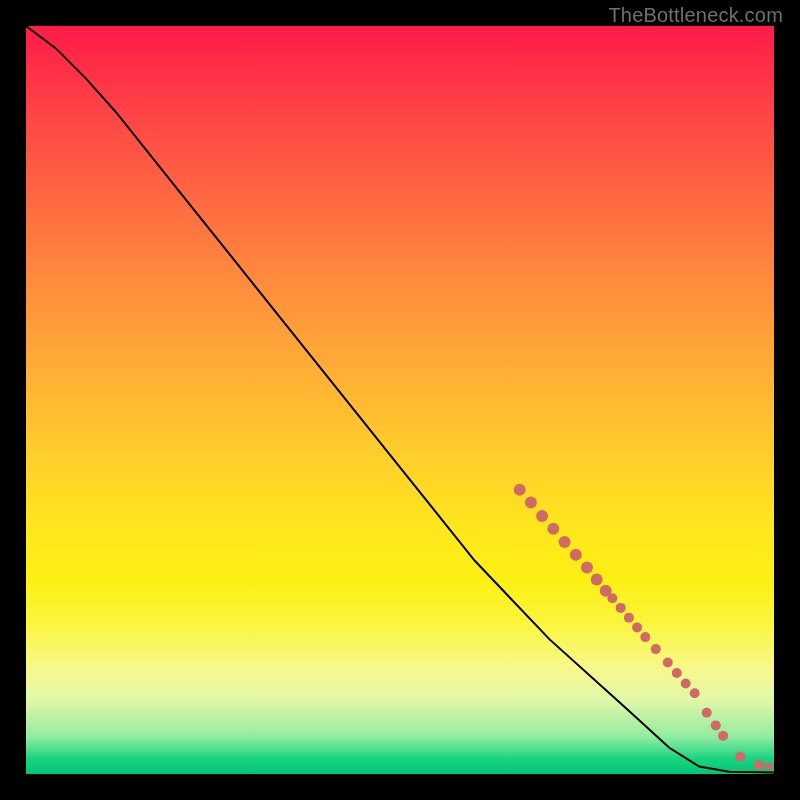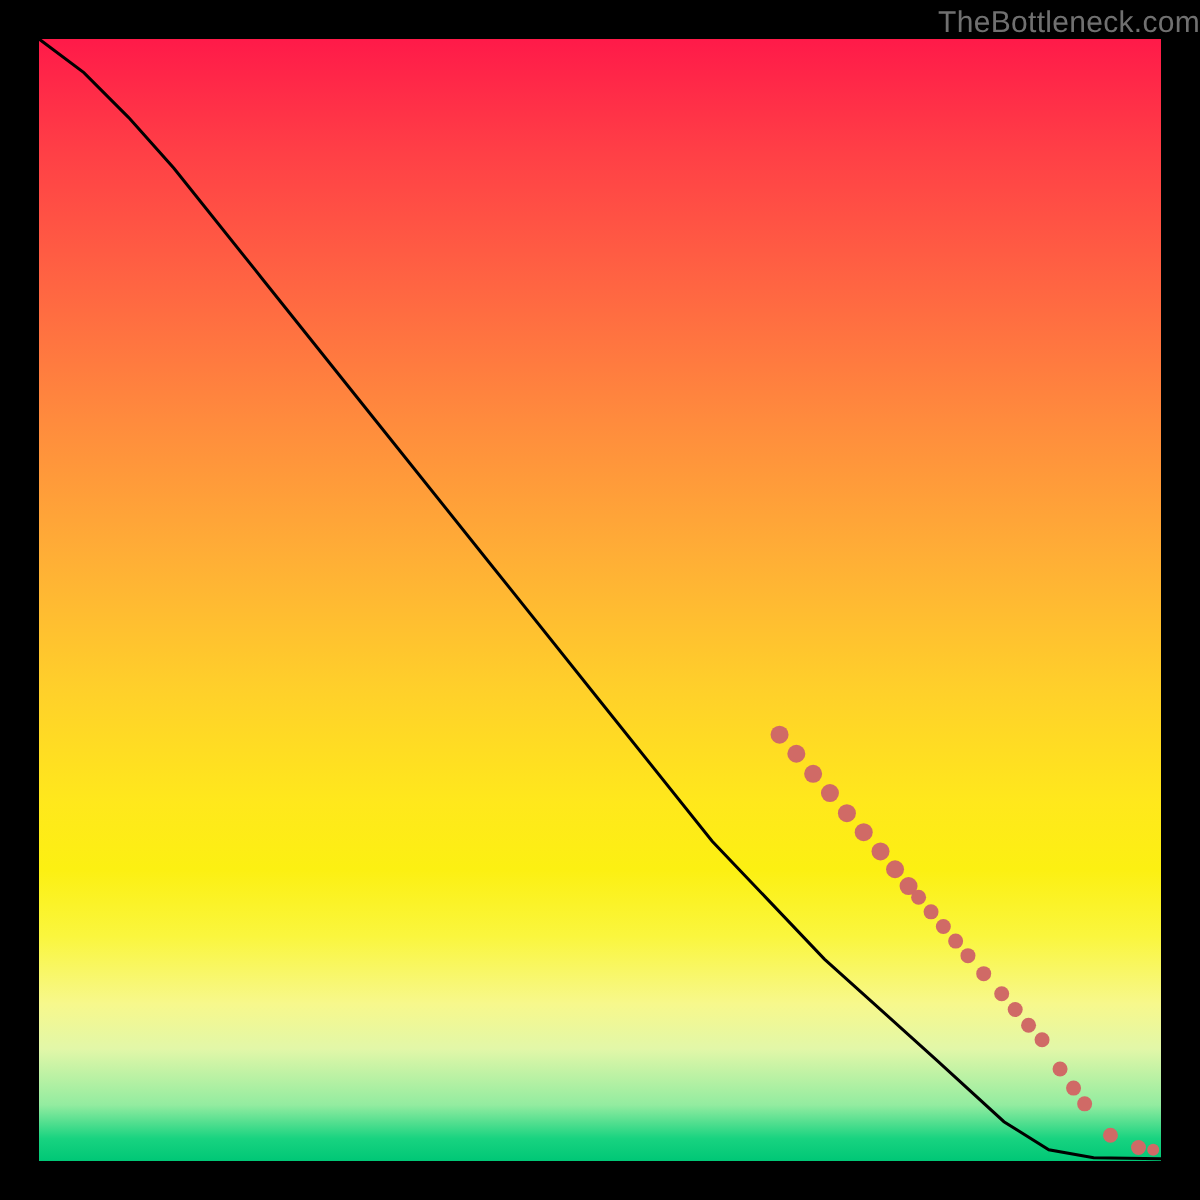--- a/index.html
+++ b/index.html
@@ -7,21 +7,21 @@
     width: 800px;
     height: 800px;
     background: #000;
     position: relative;
     font-family: Arial, Helvetica, sans-serif;
     overflow: hidden;
   }
   .watermark {
     position: absolute;
     top: 4px;
-    right: 0;
+    right: 17px;
     color: #707070;
     font-size: 20px;
     font-weight: 500;
     letter-spacing: 0.2px;
     z-index: 10;
   }
   .frame {
     position: absolute;
     top: 26px;
     left: 26px;

